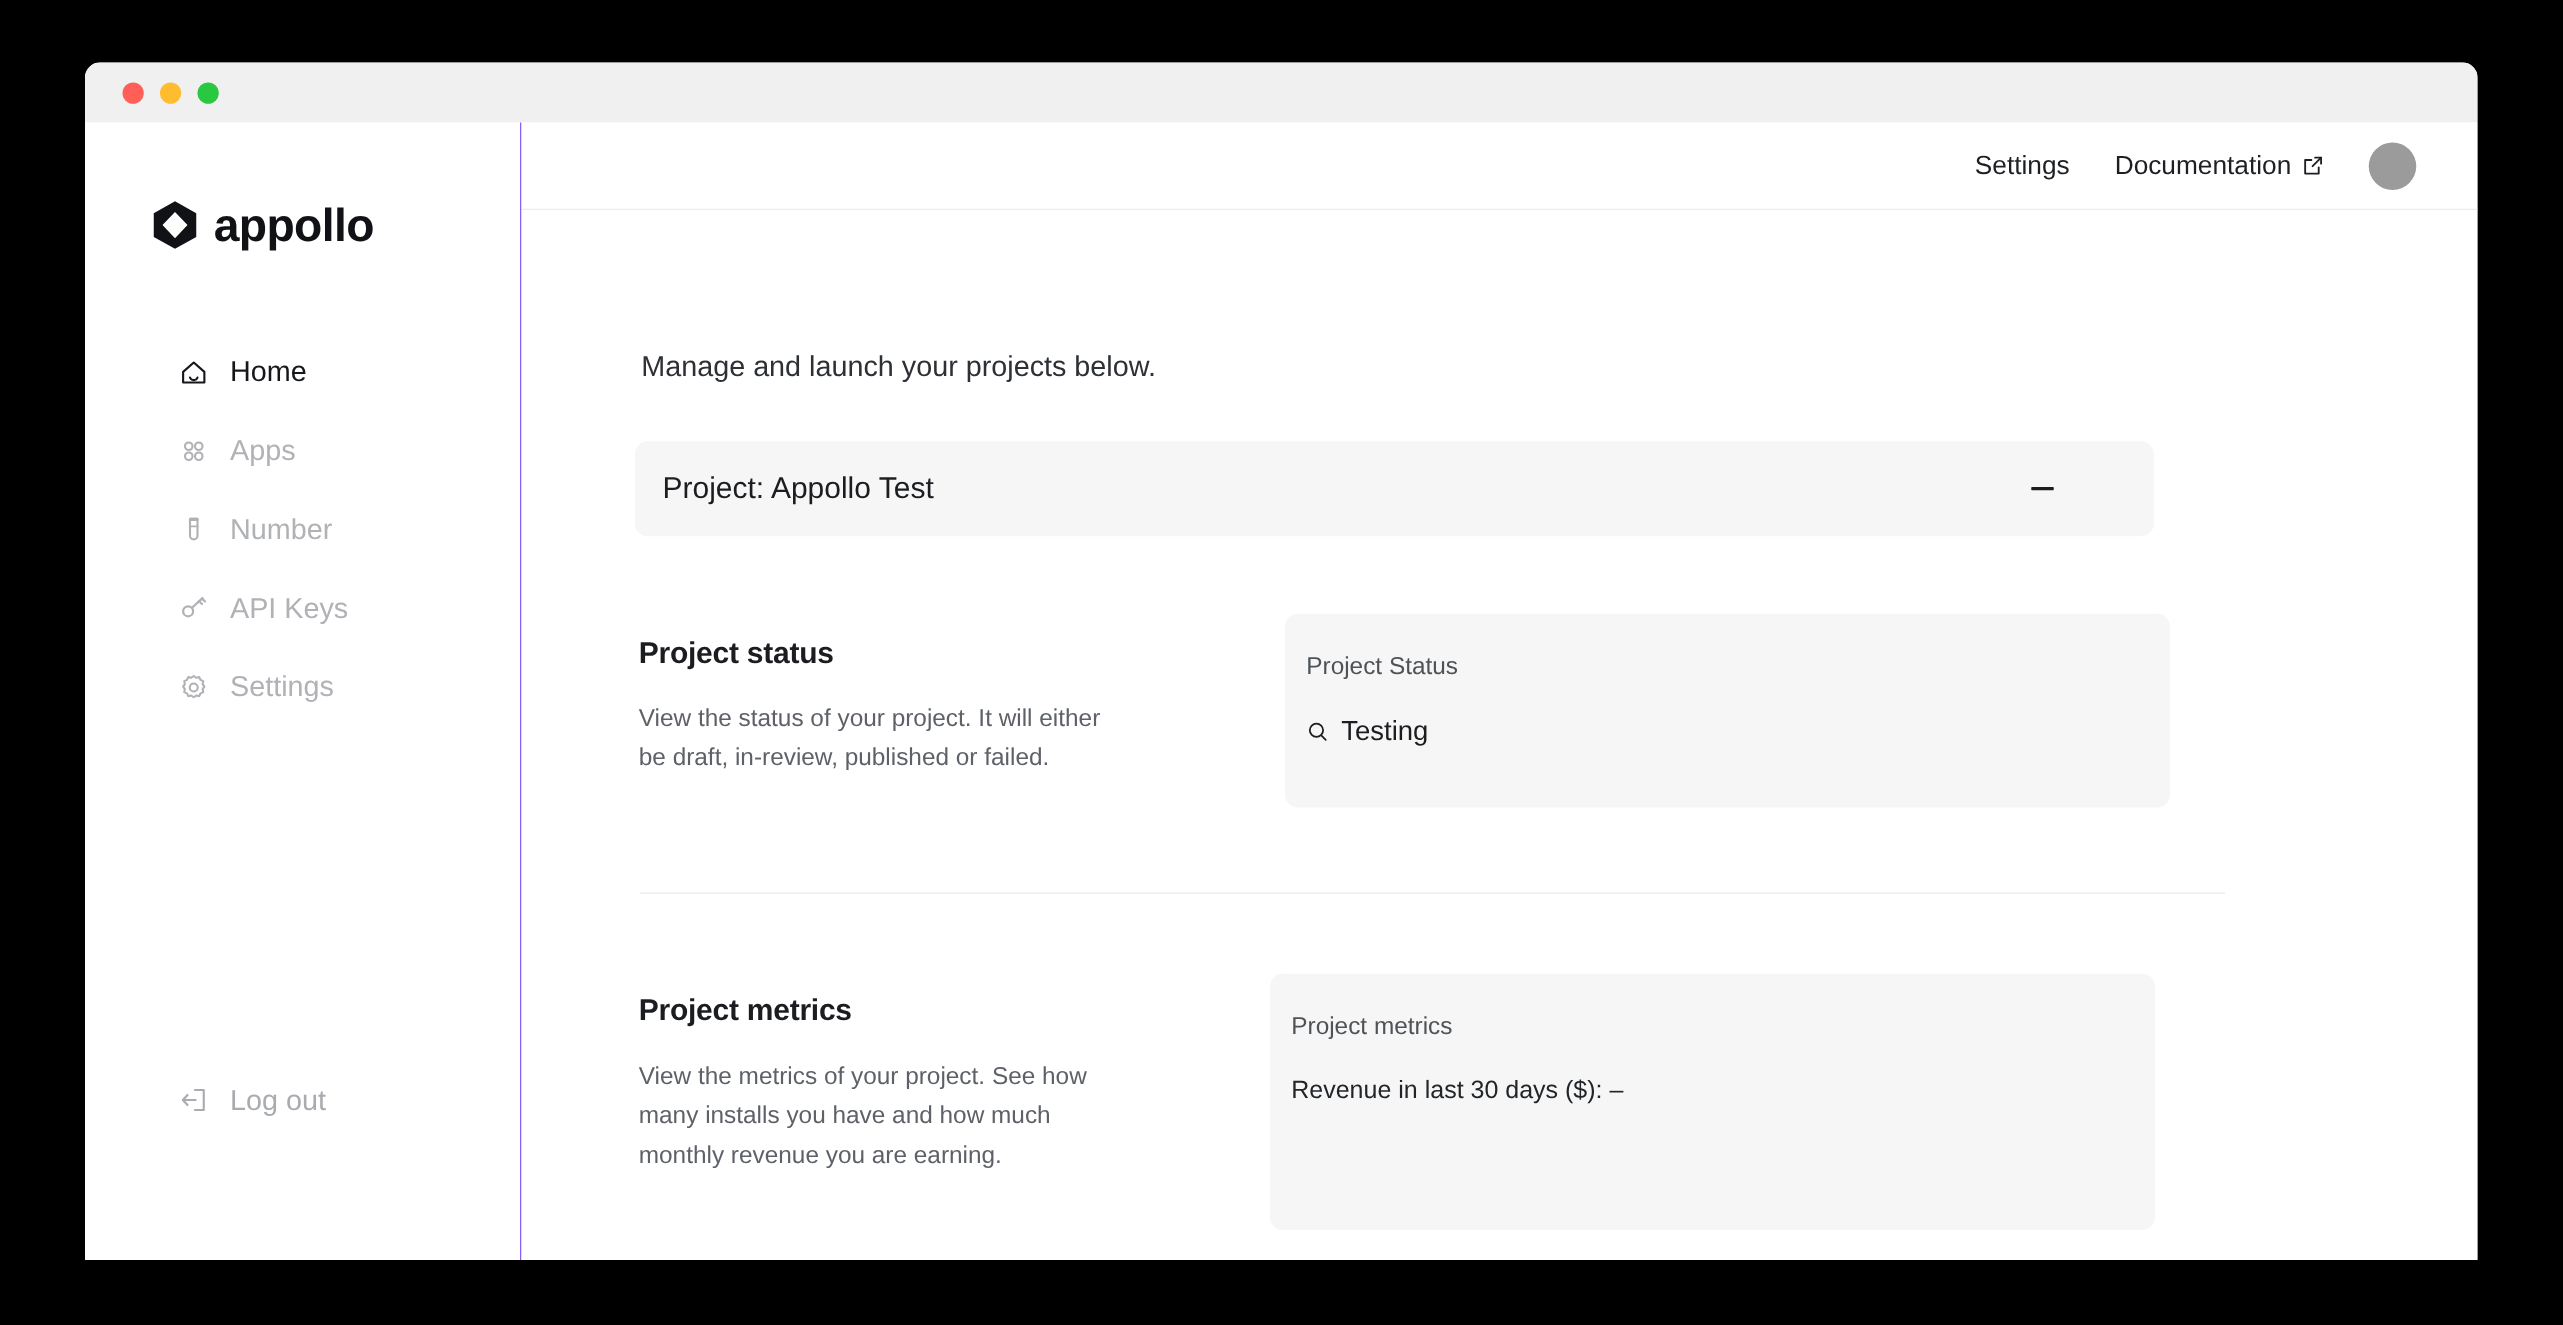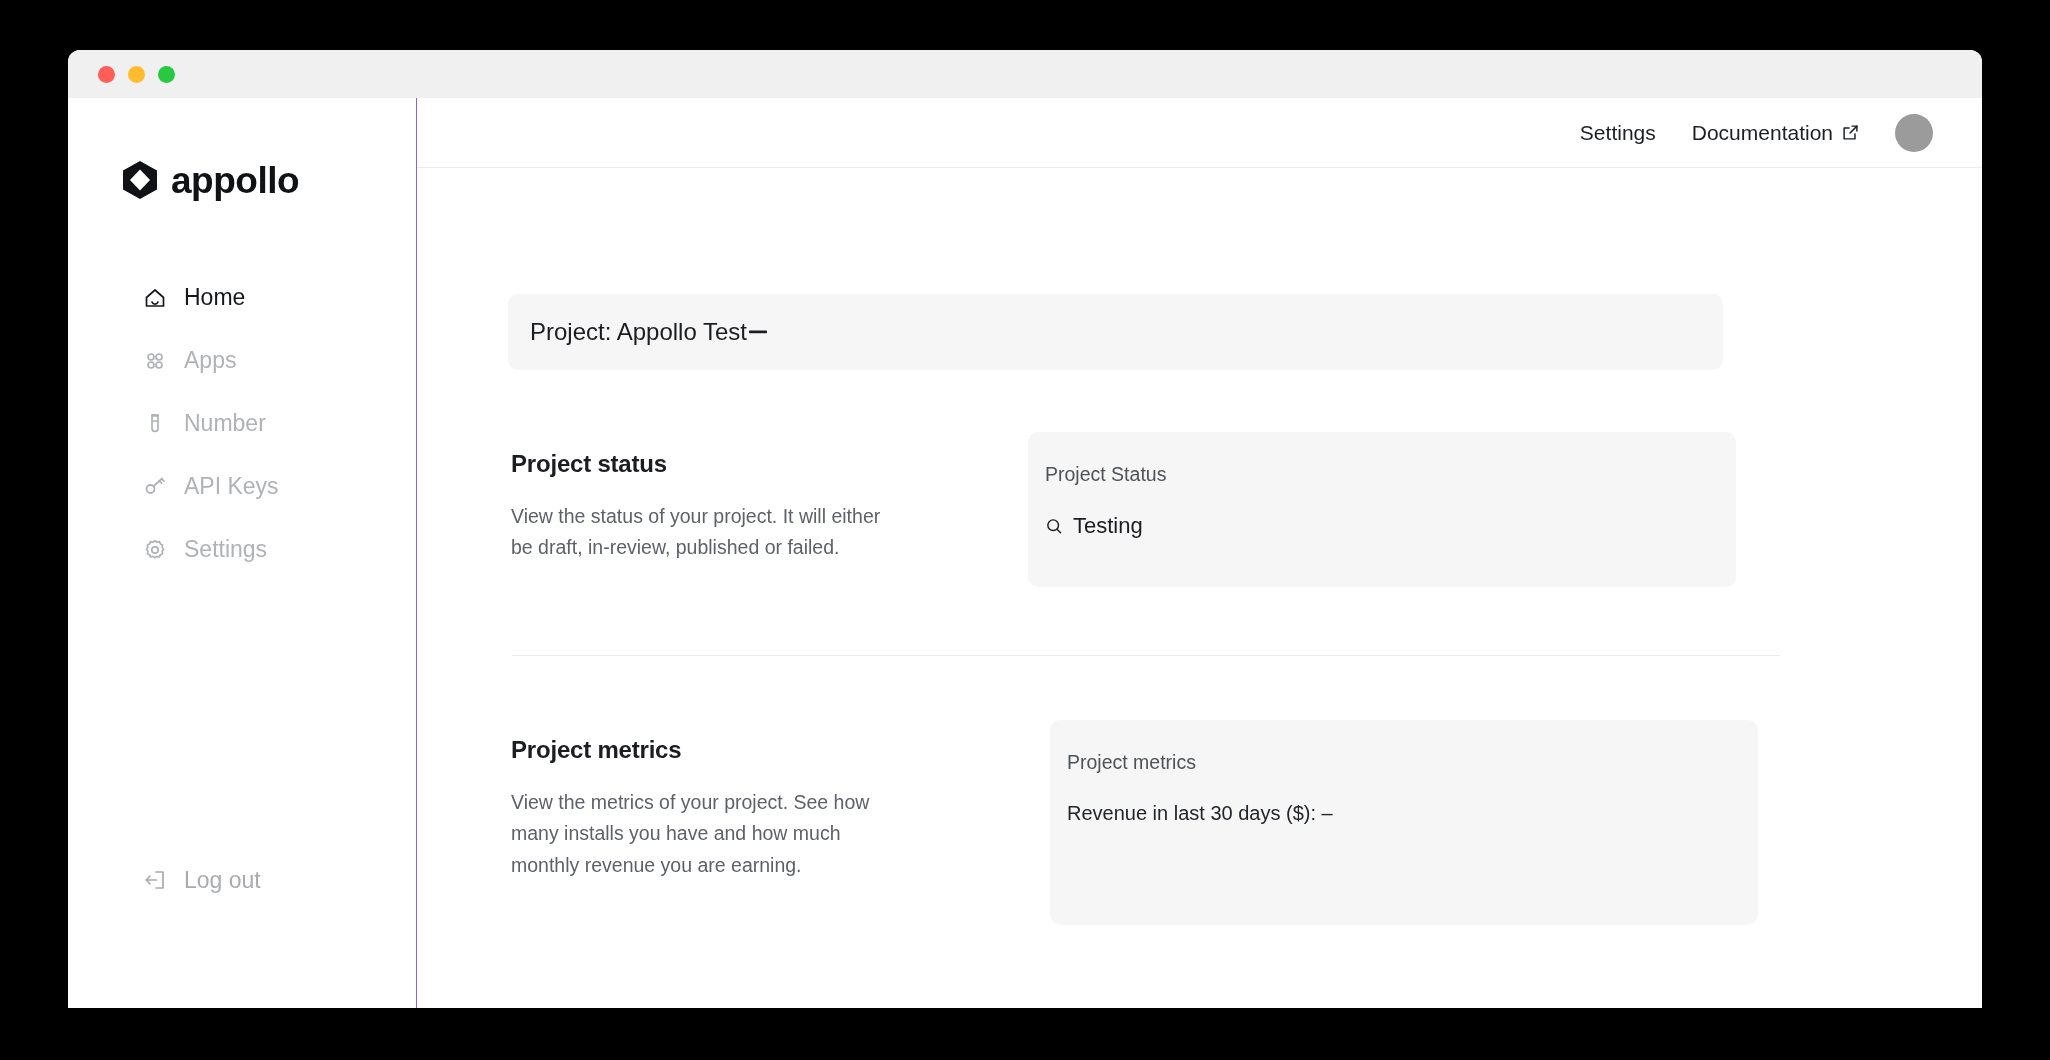--- a/index.html
+++ b/index.html
@@ -147,20 +147,21 @@
 
   
   .accordion {
     margin-top: 46px;
     width: 1215px;
     height: 76px;
     background: #f6f6f6;
     border-radius: 10px;
     display: flex;
     align-items: center;
+    justify-content: space-between;
     padding: 0 78px 0 22px;
     cursor: pointer;
   }
   .accordion-title { font-size: 24px; color: #1b1d21; }
   .minus-icon { width: 22px; height: 22px; display: block; }
 
   
   .section {
     display: flex;
     align-items: flex-start;
@@ -210,21 +211,21 @@
   .sec-status .card { height: 155px; }
   .sec-status .section-left { padding-top: 18px; }
 
   .divider {
     width: 1268px;
     height: 1px;
     background: #ececec;
     margin: 68px 0 0 4px;
   }
 
-  .sec-metrics { margin-top: 64px; gap: 34px; }
+  .sec-metrics { margin-top: 64px; }
   .sec-metrics .card { height: 205px; }
   .sec-metrics .section-left { padding-top: 16px; }
 </style>
 </head>
 <body>
 
 <div class="window">
 
   <div class="titlebar">
     <span class="dot red"></span>
@@ -316,20 +317,21 @@
             <path d="M9.5 2 H14 V6.5"></path>
             <path d="M14 2 L7.6 8.4"></path>
             <path d="M12.2 9.3 V14 H2 V3.8 H6.7"></path>
           </svg>
         </span>
         <span class="avatar"></span>
       </div>
 
       <div class="content">
 
+        <p class="page-sub">Manage and launch your projects below.</p>
 
         <div class="accordion">
           <span class="accordion-title">Project: Appollo Test</span>
           <svg class="minus-icon" viewBox="0 0 22 22">
             <rect x="2" y="9.6" width="18" height="2.6" rx="0.6" fill="#1b1d21"></rect>
           </svg>
         </div>
 
         <div class="section sec-status">
           <div class="section-left">

